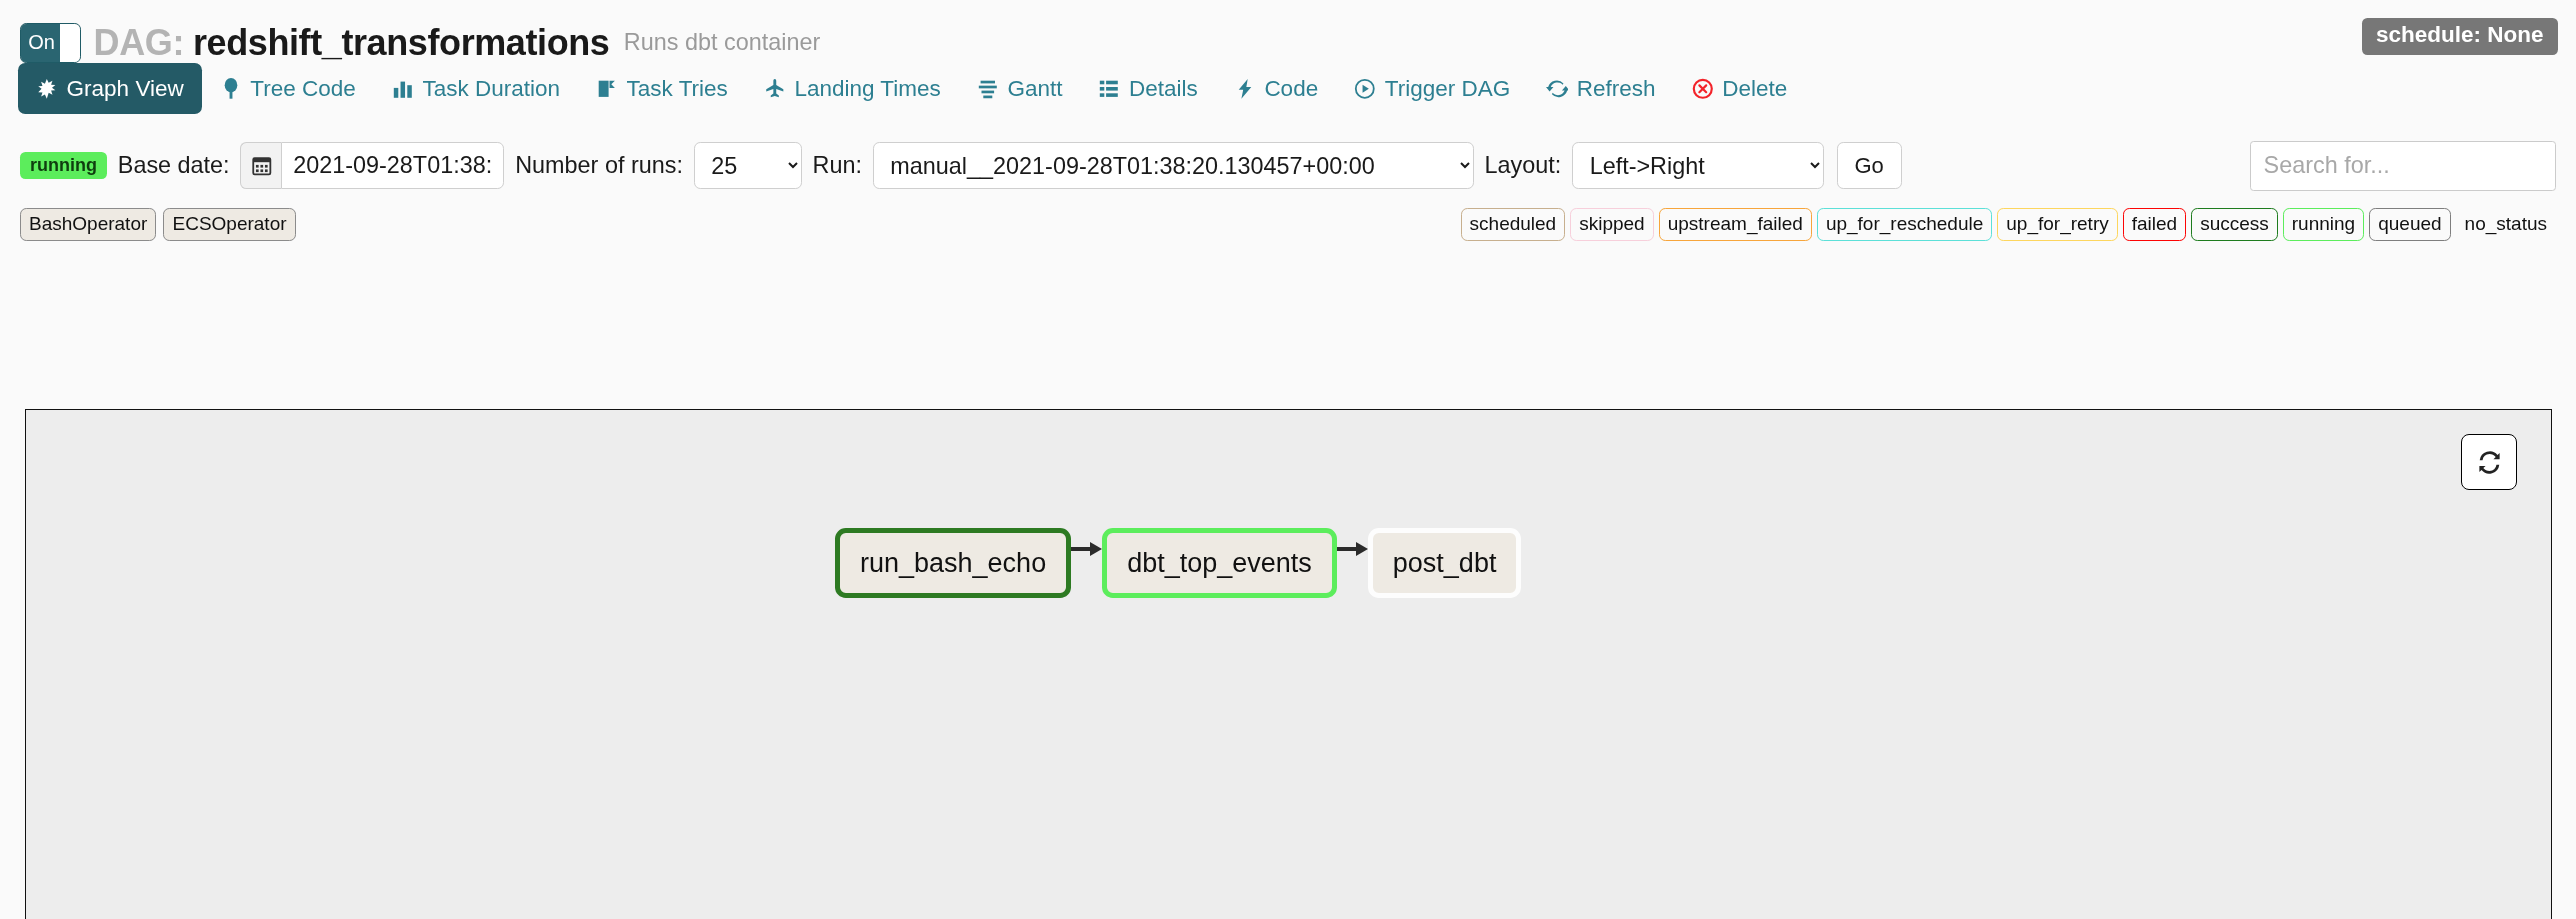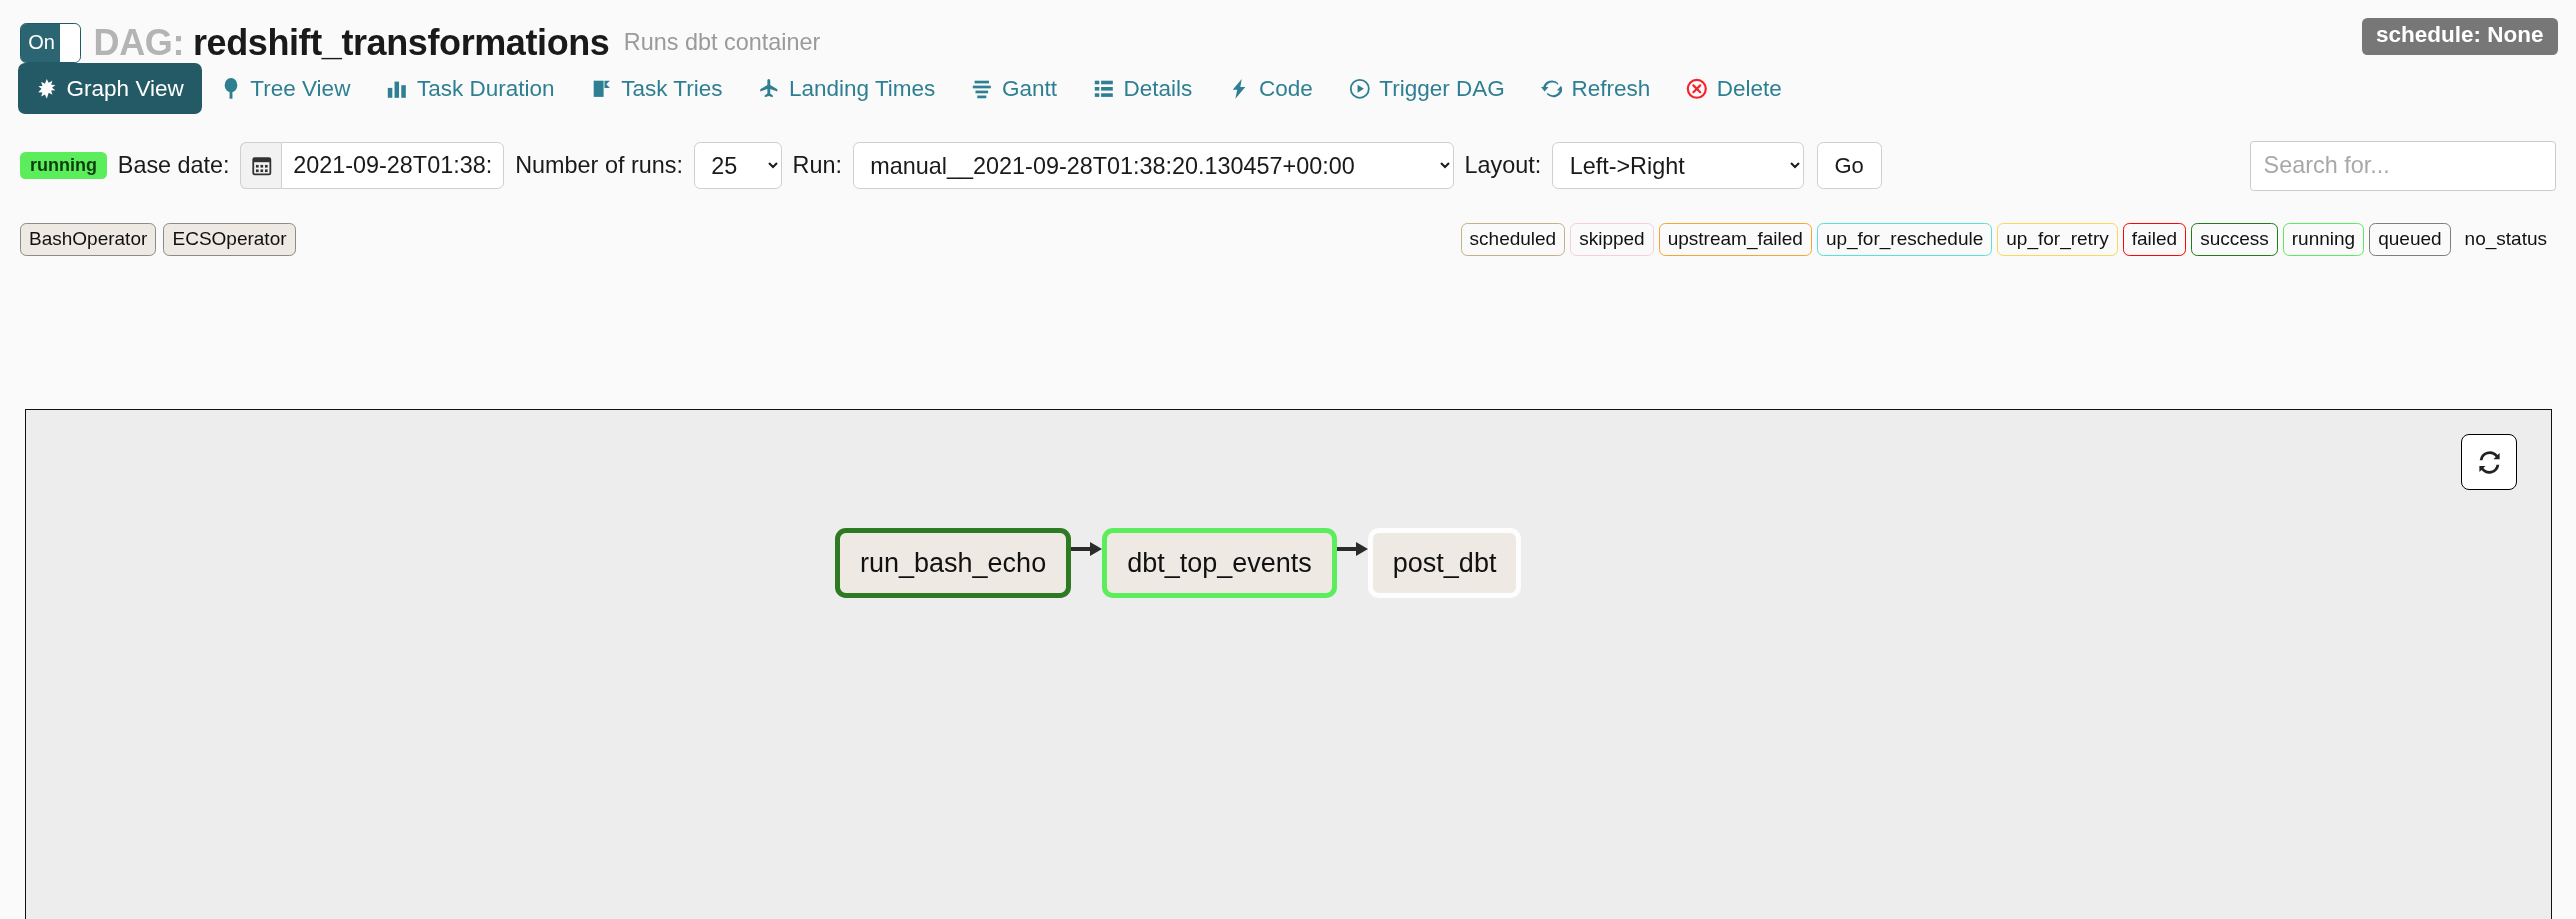--- a/index.html
+++ b/index.html
@@ -161,21 +161,21 @@
     height: 47px;
     border: 0.9px solid #cfcfcf;
     border-radius: 6.3px;
     background: #ffffff;
     font-size: 23.4px;
     color: #1a1a1a;
     padding: 0 7.2px 0 12.6px;
     font-family: "Liberation Sans", sans-serif;
     cursor: pointer;
   }
-  select.sel-runs { width: 88px; }
+  select.sel-runs { width: 108px; }
   select.sel-run { width: 601px; }
   select.sel-layout { width: 252px; }
   .go-btn {
     height: 47px;
     min-width: 65px;
     border: 0.9px solid #cfcfcf;
     border-radius: 6.3px;
     background: #ffffff;
     font-size: 22px;
     color: #1a1a1a;
@@ -194,21 +194,21 @@
     color: #1a1a1a;
     font-family: "Liberation Sans", sans-serif;
     background: #ffffff;
   }
   .search-input::placeholder { color: #a8a8a8; }
 
   
   .legendrow {
     display: flex;
     align-items: center;
-    margin-top: 34px;
+    margin-top: 19px;
     padding-left: 20px;
     padding-right: 20px;
     height: 32px;
   }
   .op-badges { display: flex; gap: 7.2px; }
   .status-badges { display: flex; gap: 5px; margin-left: auto; align-items: flex-start; padding-left: 12px; }
   .badge {
     font-size: 19px;
     line-height: 1;
     padding: 5.4px 8px 7.2px 8px;
@@ -304,21 +304,21 @@
     <span>Graph View</span>
   </a>
 
   <a class="navtab">
     <span class="ico">
       <svg width="20" height="21.6" viewBox="0 0 22 24">
           <ellipse cx="11" cy="8" rx="7" ry="8" fill="currentColor"></ellipse>
           <rect x="9.4" y="13" width="3.2" height="10" fill="currentColor"></rect>
         </svg>
     </span>
-    <span>Tree View</span>
+    <span>Tree Code</span>
   </a>
 
   <a class="navtab">
     <span class="ico">
       <svg width="21.6" height="21.6" viewBox="0 0 24 24">
           <rect x="2" y="11" width="5" height="11" fill="currentColor"></rect>
           <rect x="9.5" y="4" width="5" height="18" fill="currentColor"></rect>
           <rect x="17" y="8" width="5" height="14" fill="currentColor"></rect>
         </svg>
     </span>

